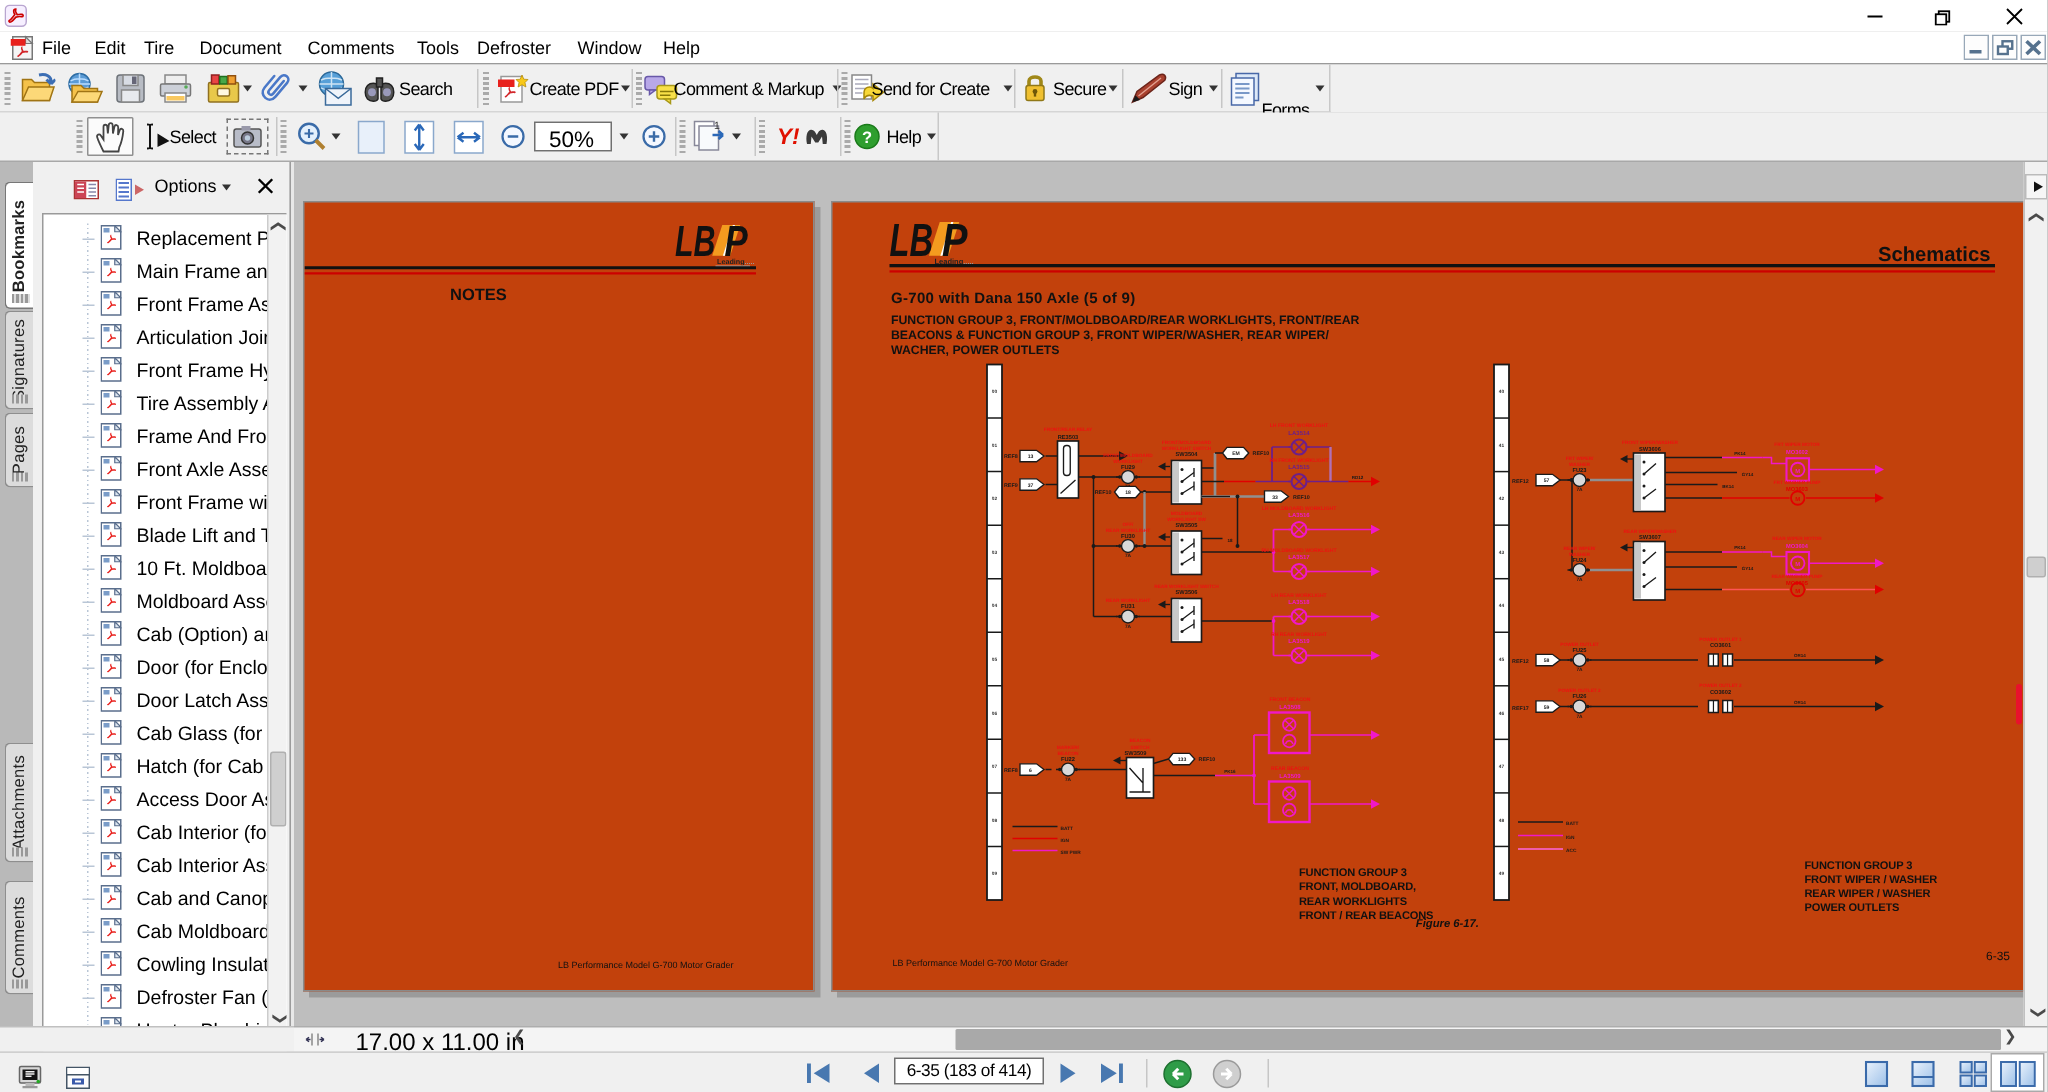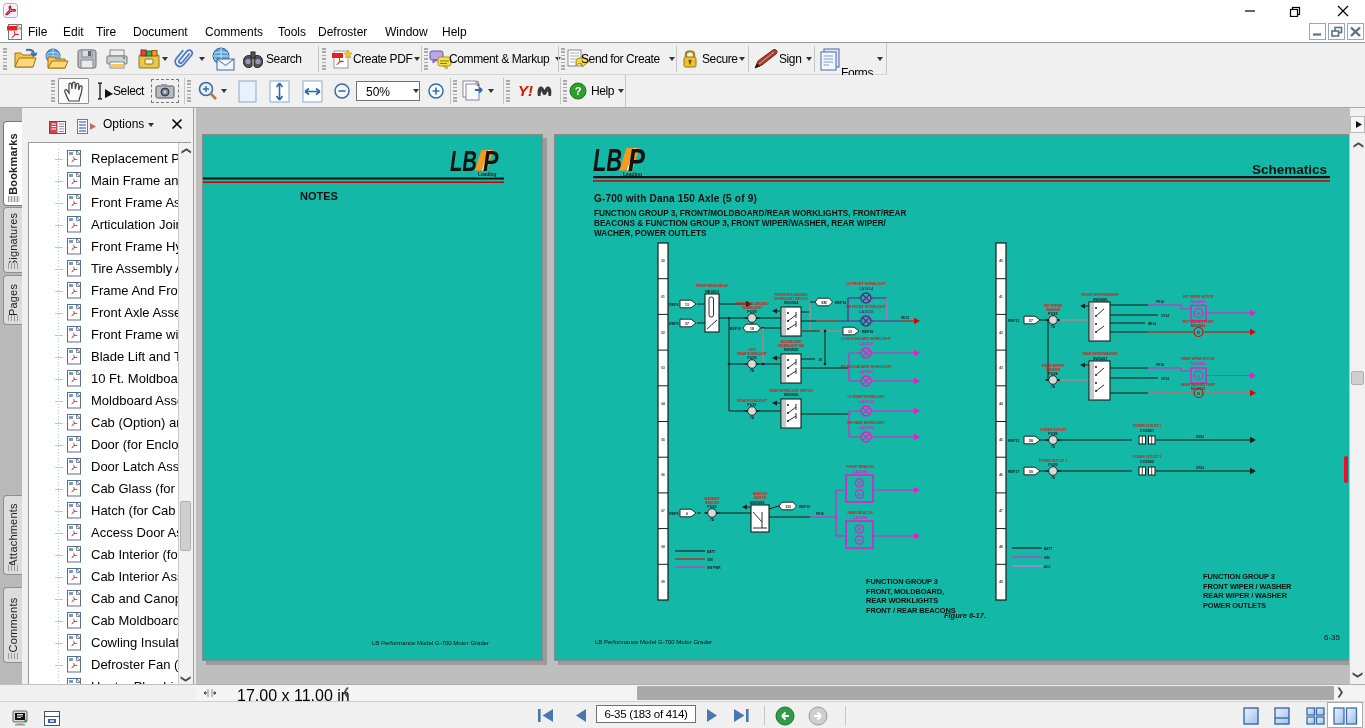--- a/index.html
+++ b/index.html
@@ -32,21 +32,21 @@
 .bmrow .tl { position:absolute; left:26px; top:11px; width:8px; height:1px; background:#b9c6d6; }
 .bmrow .txt { position:absolute; left:62px; top:3px; font-size:13px; color:#000; white-space:nowrap; }
 .bmico { position:absolute; left:38px; top:2px; }
 #bmvscroll { position:absolute; right:0px; top:0px; width:13px; height:544px; background:#f2f2f2; border-left:1px solid #ccc;}
 #bmhscroll { position:absolute; left:6px; top:578px; width:164px; height:16px; background:#f2f2f2; border:1px solid #bbb; }
 .sbthumb { position:absolute; background:#cfcfcf; border:1px solid #b0b0b0; border-radius:2px; }
 .chev { position:absolute; font-size:10px; color:#4a4a4a; line-height:10px; transform-origin:center;}
 #splitter { left:193px; top:108px; width:3px; height:576px; background:#e8e8e8; border-left:1px solid #9c9c9c; }
 
 #docarea { left:196px; top:108px; width:1153px; height:576px; background:#bebebe; overflow:hidden; }
-.page { position:absolute; top:26px; height:527px; background:#14b8a6; border:1px solid #8a8a8a; box-shadow:4px 4px 0 #9b9b9b; }
+.page { position:absolute; top:26px; height:527px; background:#c2410c; border:1px solid #8a8a8a; box-shadow:4px 4px 0 #9b9b9b; }
 
 #vscroll { left:1349px; top:108px; width:16px; height:576px; background:#f1f1f1; border-left:1px solid #c0c0c0; }
 
 #hscrollrow { left:196px; top:684px; width:1169px; height:17px; background:#f4f4f4; border-top:1px solid #adadad; }
 #statusbar { left:0; top:701px; width:1365px; height:27px; background:#f0f0f0; border-top:1px solid #cfcfcf; }
 #pagebox { position:absolute; left:596px; top:3px; width:100px; height:18px; background:#fff; border:1px solid #707070; font-size:11.5px; text-align:center; padding-top:2px; letter-spacing:-0.3px;}
 </style></head>
 <body>
 <svg width="0" height="0" style="position:absolute">
     <defs>
@@ -250,21 +250,21 @@
         <path d="M10.5 3 L10.5 20 M10.5 3 L7.5 7 M10.5 3 L13.5 7 M10.5 20 L7.5 16 M10.5 20 L13.5 16" stroke="#2a68b8" stroke-width="1.6" fill="none"></path>
       </svg>
  <svg class="abs" style="left:254px;top:5px" width="22" height="23">
         <rect x="1" y="1" width="19" height="21" fill="#fff" stroke="#8aa8cc"></rect>
         <path d="M3 11.5 L18 11.5 M3 11.5 L7 8.5 M3 11.5 L7 14.5 M18 11.5 L14 8.5 M18 11.5 L14 14.5" stroke="#2a68b8" stroke-width="1.6" fill="none"></path>
       </svg>
  <svg class="abs" style="left:286px;top:8px" width="17" height="17">
         <circle cx="8" cy="8" r="7" fill="#f4f8ff" stroke="#3a6ba8" stroke-width="1.5"></circle>
         <path d="M4.5 8 H11.5" stroke="#3a6ba8" stroke-width="1.6"></path>
       </svg>
- <div class="abs" style="left:308px;top:6px;width:64px;height:20px;background:#fff;border:1px solid #707070;font-size:12px;padding:3px 4px 0 9px">50%</div>
+ <div class="abs" style="left:308px;top:6px;width:52px;height:20px;background:#fff;border:1px solid #707070;font-size:15px;padding:3px 4px 0 9px">50%</div>
  <div class="dar" style="left:365px;top:14px"></div>
  <svg class="abs" style="left:380px;top:8px" width="17" height="17">
         <circle cx="8" cy="8" r="7" fill="#f4f8ff" stroke="#3a6ba8" stroke-width="1.5"></circle>
         <path d="M4.5 8 H11.5 M8 4.5 V11.5" stroke="#3a6ba8" stroke-width="1.6"></path>
       </svg>
  <div class="tsep" style="left:402px;top:3px;height:26px"></div>
  <div class="grip" style="left:405px;top:5px;height:22px"></div>
  <svg class="abs" style="left:413px;top:4px" width="24" height="24">
         <rect x="2" y="2" width="13" height="16" fill="#fff" stroke="#889"></rect>
         <rect x="5" y="5" width="13" height="16" fill="#f8fafc" stroke="#889"></rect>

